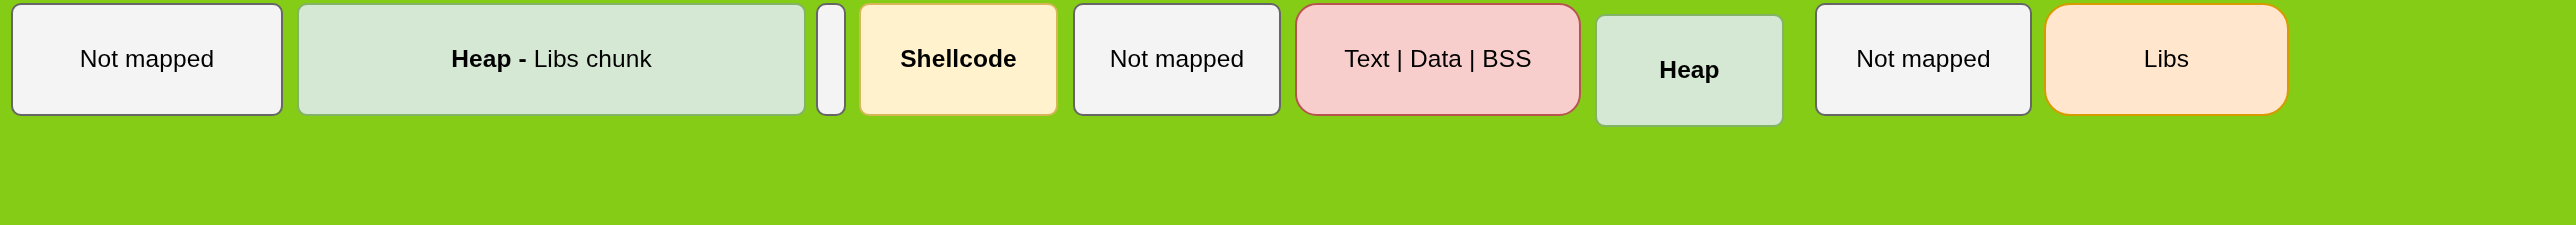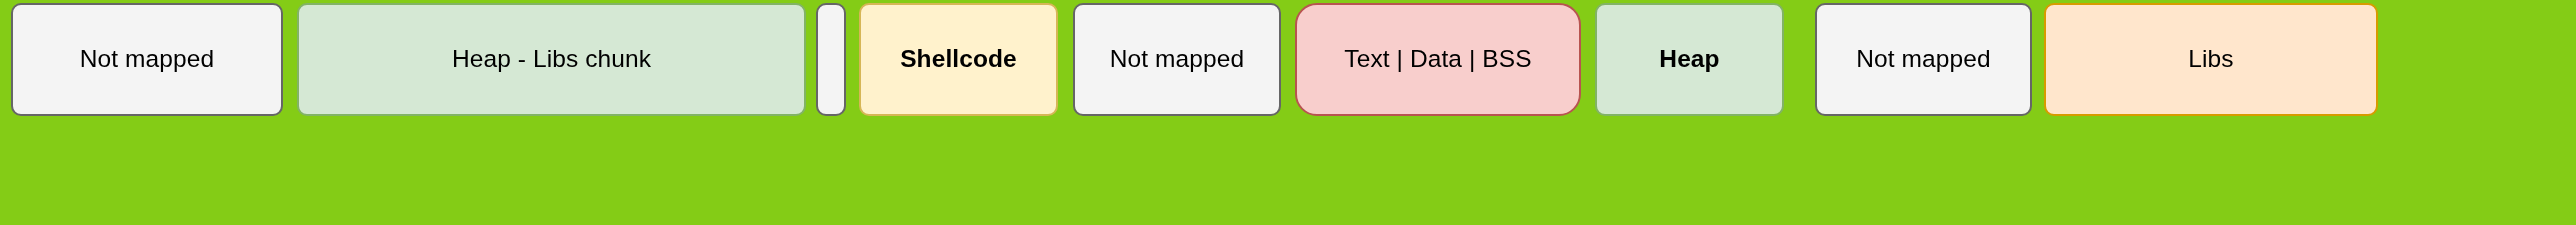--- a/index.html
+++ b/index.html
@@ -34,21 +34,21 @@
     line-height: 1.15;
     overflow: hidden;
   }
   .mem-label {
     font-size: 24.5px;
     color: #000000;
     white-space: nowrap;
     letter-spacing: 0.1px;
   }
   .mem-label .lead {
-    font-weight: normal;
+    font-weight: bold;
   }
   .mem-label.bold {
     font-weight: bold;
   }
 </style>
 </head>
 <body>
 
 <div id="memory-map" style="background: #84cc16; padding-left: 12px;">
     <div class="mem-block" style="left: 11px; width: 272px; background: rgb(244, 244, 244); border-color: rgb(102, 102, 102);">
@@ -62,23 +62,23 @@
     </div>
     <div class="mem-block" style="left: 859px; width: 199px; background: rgb(255, 242, 204); border-color: rgb(214, 182, 86);">
       <span class="mem-label bold"><span>Shellcode</span></span>
     </div>
     <div class="mem-block" style="left: 1073px; width: 208px; background: rgb(244, 244, 244); border-color: rgb(102, 102, 102);">
       <span class="mem-label"><span>Not mapped</span></span>
     </div>
     <div class="mem-block" style="left: 1295px; width: 286px; background: rgb(248, 206, 204); border-color: rgb(184, 84, 80); border-radius: 22px;">
       <span class="mem-label"><span>Text | Data | BSS</span></span>
     </div>
-    <div class="mem-block" style="left: 1595px; width: 189px; background: rgb(213, 232, 212); border-color: rgb(130, 179, 102);">
+    <div class="mem-block" style="left: 1595px; width: 189px; background: rgb(213, 232, 212); border-color: rgb(130, 179, 102); margin-top: 11px;">
       <span class="mem-label bold"><span>Heap</span></span>
     </div>
     <div class="mem-block" style="left: 1815px; width: 217px; background: rgb(244, 244, 244); border-color: rgb(102, 102, 102);">
       <span class="mem-label"><span>Not mapped</span></span>
     </div>
-    <div class="mem-block" style="left: 2044px; width: 334px; background: rgb(255, 230, 204); border-color: rgb(215, 155, 0);">
+    <div class="mem-block" style="left: 2044px; width: 245px; background: rgb(255, 230, 204); border-color: rgb(215, 155, 0); border-radius: 26px;">
       <span class="mem-label"><span>Libs</span></span>
     </div>
   </div>
 
 
 </body></html>

